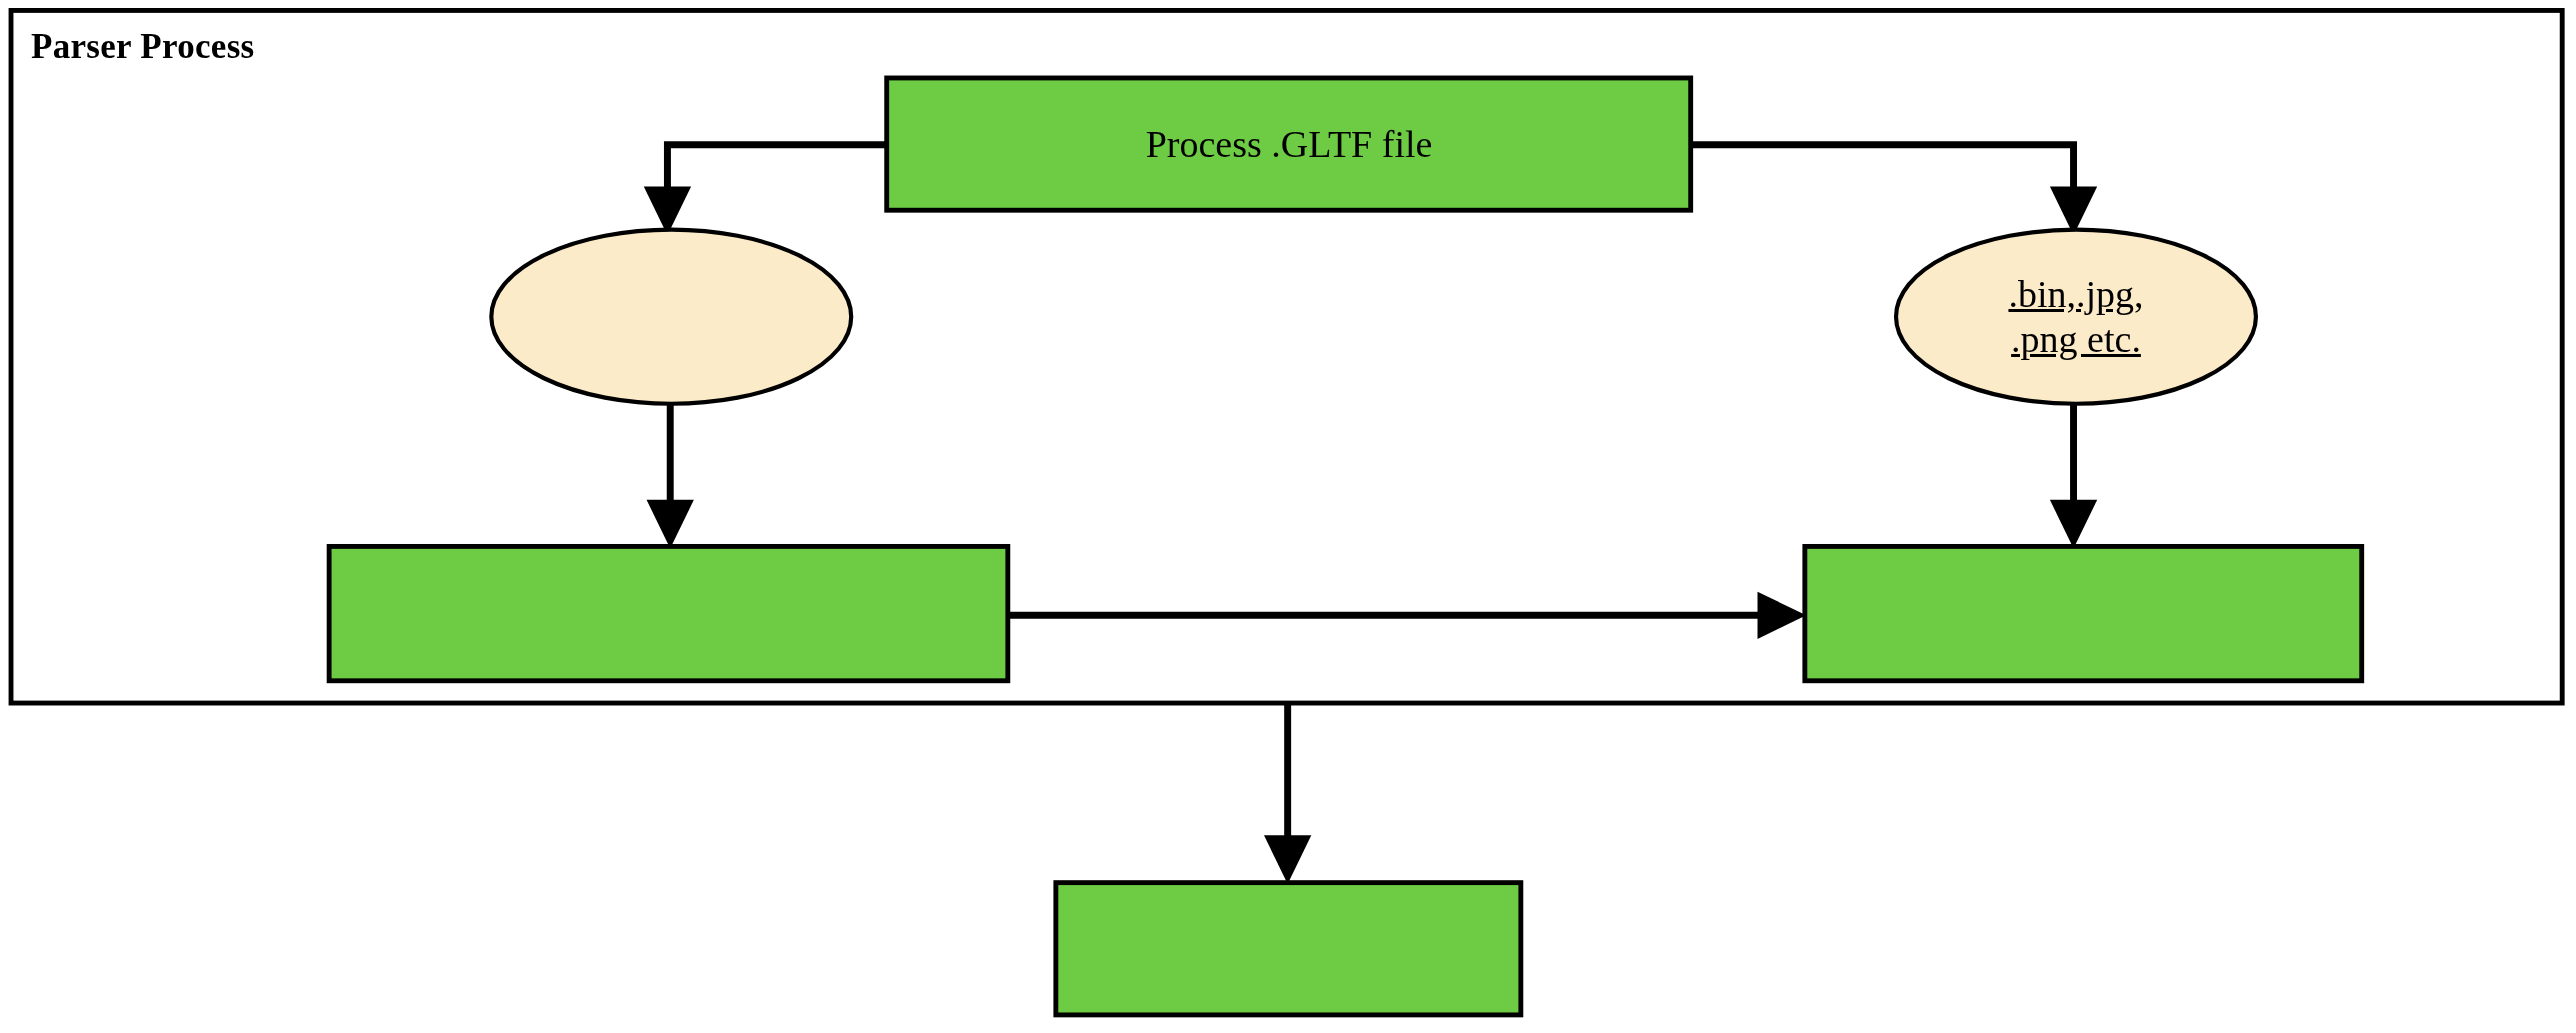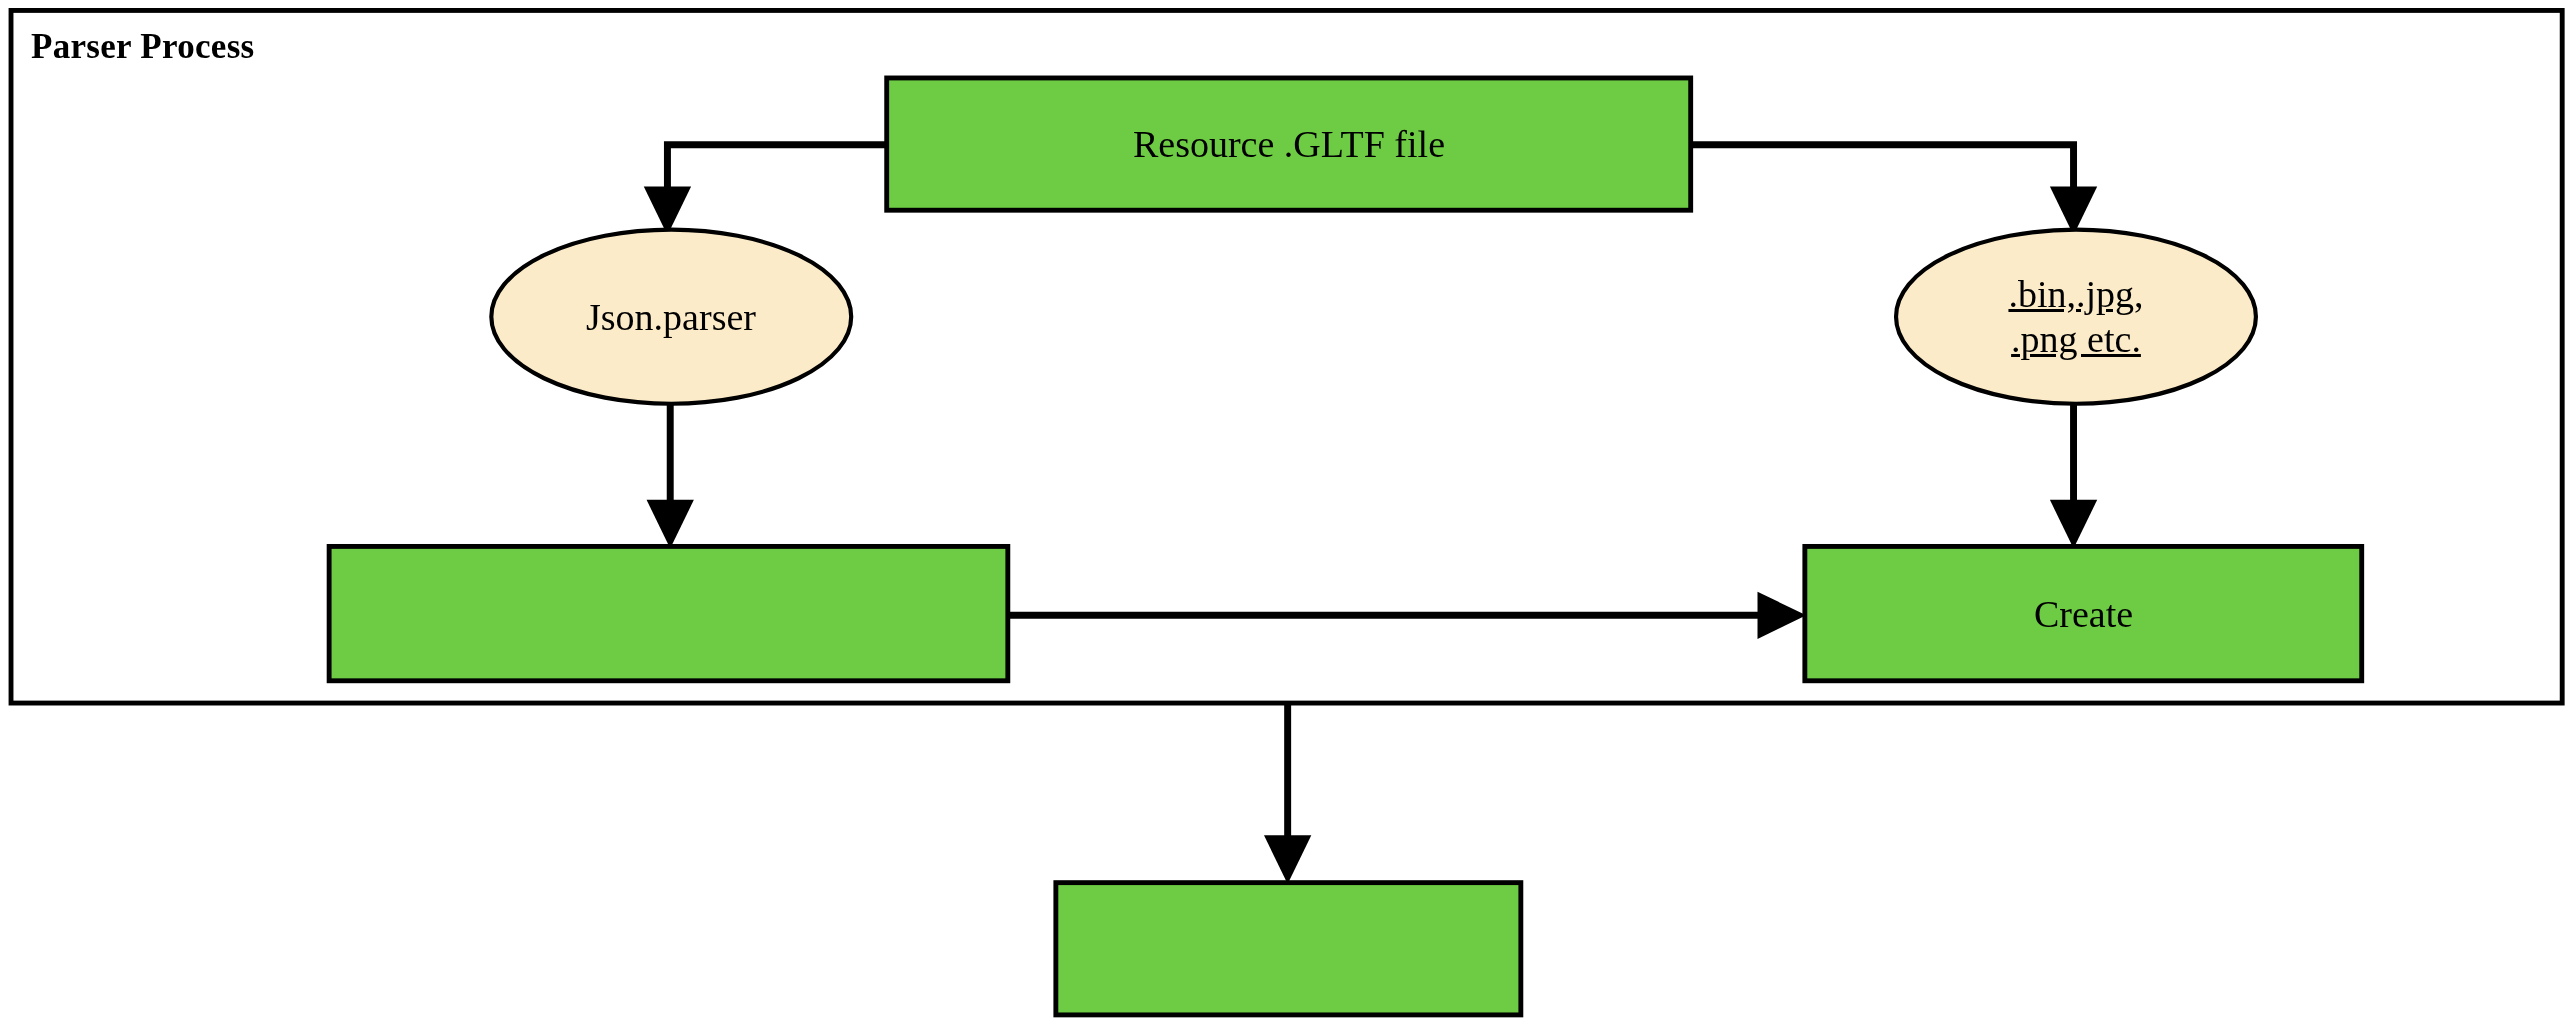--- a/index.html
+++ b/index.html
@@ -94,25 +94,23 @@
 
     <rect x="472" y="785" width="975" height="193" fill="#6DCC43" stroke="#000000" stroke-width="7"></rect>
 
     <rect x="2592" y="785" width="800" height="193" fill="#6DCC43" stroke="#000000" stroke-width="7"></rect>
 
     <rect x="1516" y="1268" width="668" height="190" fill="#6DCC43" stroke="#000000" stroke-width="7"></rect>
   </svg>
 
   <div id="container-title">Parser Process</div>
 
-  <div class="node-label" style="left:887px; top:78px; width:804px; height:132px;">Resource .GLTF file</div>
+  <div class="node-label" style="left:887px; top:78px; width:804px; height:132px;">Process .GLTF file</div>
 
-  <div class="node-label" style="left:491px; top:230px; width:360px; height:174px;">Json.parser</div>
 
   <div class="node-label" style="left:1896px; top:230px; width:360px; height:174px;text-decoration:underline;">.bin,.jpg,
 .png etc.</div>
 
 
-  <div class="node-label" style="left:1805px; top:547px; width:557px; height:134px;">Create</div>
 
 
 </div>
 
 
 </body></html>

